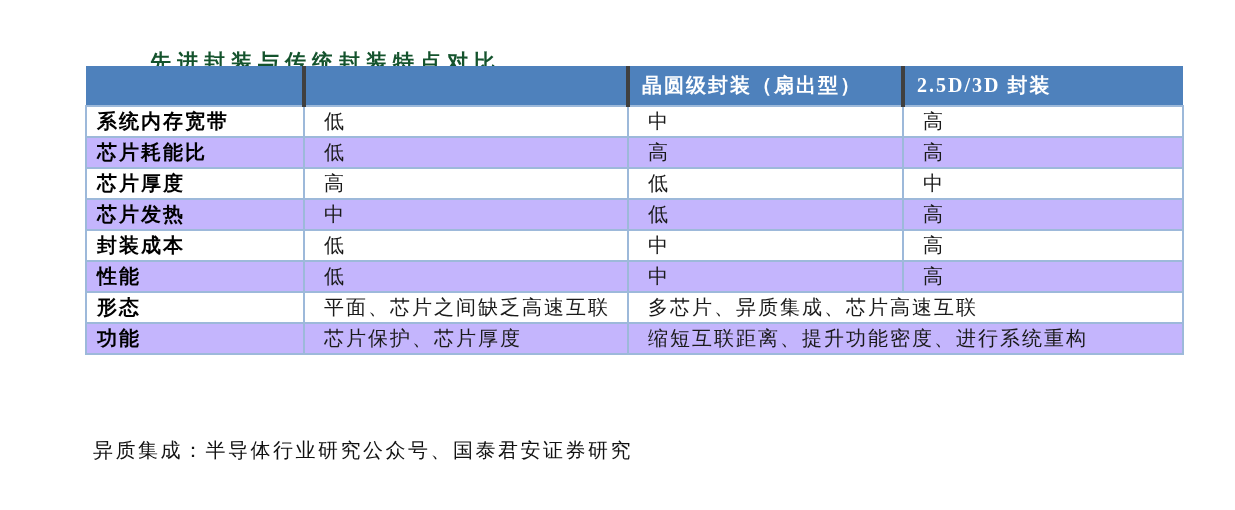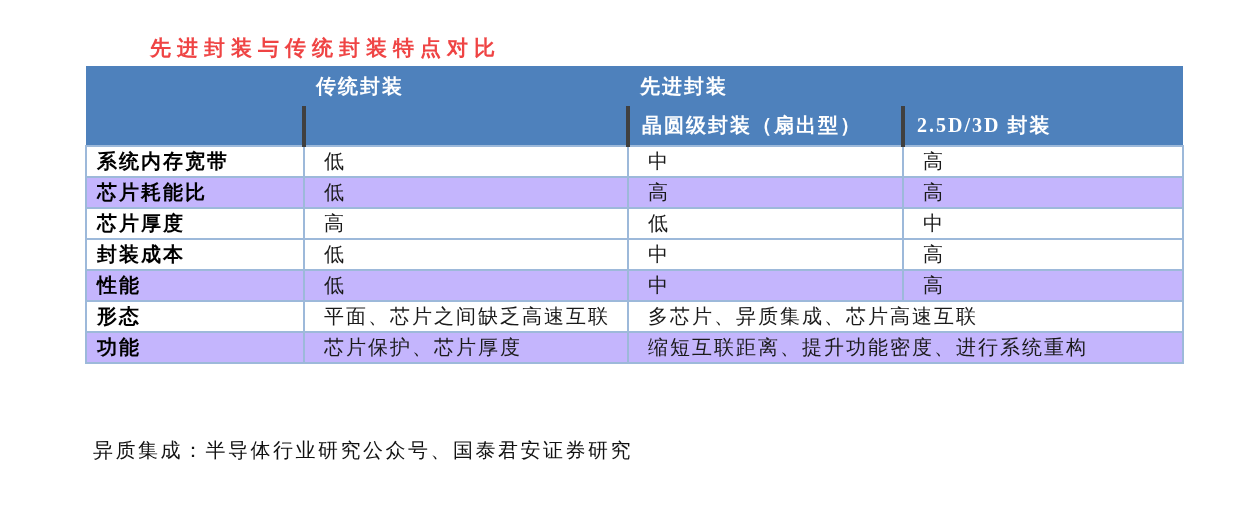--- a/index.html
+++ b/index.html
@@ -9,25 +9,25 @@
     width: 1235px;
     height: 510px;
     background: #ffffff;
     font-family: "Liberation Serif", "DejaVu Serif", serif;
     color: #1a1a1a;
     overflow: hidden;
   }
   .title {
     position: absolute;
     left: 150px;
-    top: 34px;
+    top: 48px;
     font-size: 21px;
     font-weight: bold;
     letter-spacing: 6px;
-    color: #ef4444;
+    color: #14532d;
     white-space: nowrap;
   }
   table.cmp {
     position: absolute;
     left: 85px;
     top: 66px;
     width: 1097px;
     border-collapse: collapse;
     table-layout: fixed;
   }
@@ -80,25 +80,20 @@
   <div class="title">先进封装与传统封装特点对比</div>
 
   <table class="cmp">
     <colgroup>
       <col style="width:218px">
       <col style="width:324px">
       <col style="width:275px">
       <col style="width:280px">
     </colgroup>
     <thead>
-      <tr class="h1">
-        <td></td>
-        <td>传统封装</td>
-        <td colspan="2">先进封装</td>
-      </tr>
       <tr class="h2">
         <td></td>
         <td class="sep"></td>
         <td class="sep">晶圆级封装（扇出型）</td>
         <td class="sep">2.5D/3D 封装</td>
       </tr>
     </thead>
     <tbody>
       <tr>
         <th>系统内存宽带</th>
@@ -110,20 +105,26 @@
         <th>芯片耗能比</th>
         <td>低</td>
         <td>高</td>
         <td>高</td>
       </tr>
       <tr>
         <th>芯片厚度</th>
         <td>高</td>
         <td>低</td>
         <td>中</td>
+      </tr>
+      <tr class="alt">
+        <th>芯片发热</th>
+        <td>中</td>
+        <td>低</td>
+        <td>高</td>
       </tr>
       <tr>
         <th>封装成本</th>
         <td>低</td>
         <td>中</td>
         <td>高</td>
       </tr>
       <tr class="alt">
         <th>性能</th>
         <td>低</td>

